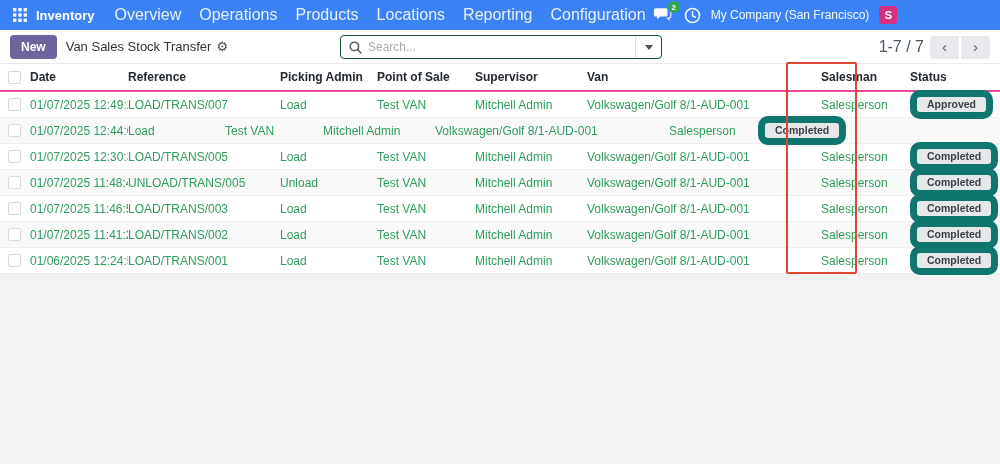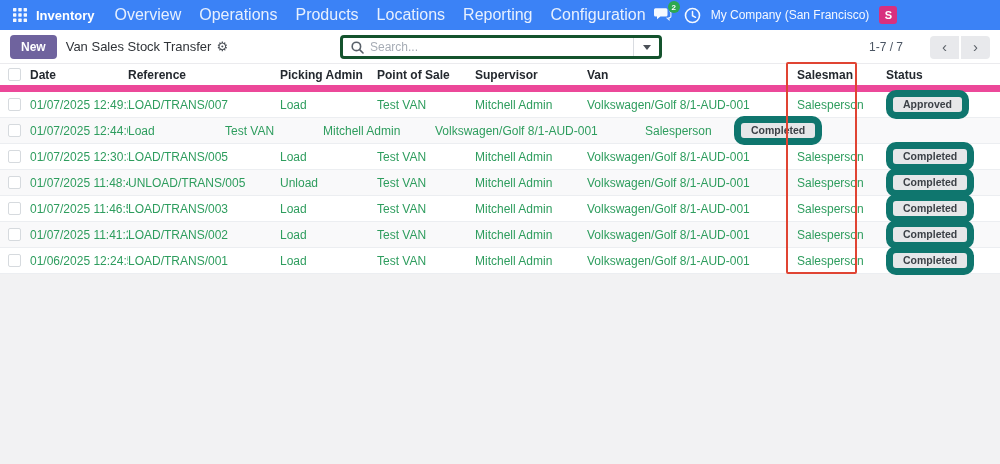--- a/index.html
+++ b/index.html
@@ -27,53 +27,53 @@
     font-size:11px; font-weight:700; display:flex; align-items:center; justify-content:center; cursor:pointer; }
 
   
   .control-panel { position:absolute; top:30px; left:0; width:1000px; height:34px;
     background:#fff; border-bottom:1px solid #ebebee; display:flex; align-items:center; padding:0 10px; }
   .btn-new { background:#6f639e; color:#fff; border:none; border-radius:4px;
     font-family:inherit; font-size:12px; font-weight:600; padding:5px 11px; cursor:pointer; }
   .view-title { font-size:13px; color:#2f3338; margin-left:9px; white-space:nowrap; }
   .gear { font-size:13px; color:#4b5057; margin-left:5px; cursor:pointer; line-height:1; }
   .searchbox { position:absolute; left:340px; top:5px; width:322px; height:24px;
-    border:3px solid #14532d; border-radius:4px; background:#fff; display:flex; align-items:center; }
+    border:1px solid #14532d; border-radius:4px; background:#fff; display:flex; align-items:center; }
   .searchbox svg { margin:0 6px 0 8px; flex:none; }
   .searchbox input { flex:1; border:none; outline:none; font-family:inherit; font-size:12px;
     color:#374151; background:transparent; min-width:0; }
   .searchbox input::placeholder { color:#a7adb6; }
   .search-caret { width:26px; height:100%; border-left:1px solid #d9dce1; display:flex;
     align-items:center; justify-content:center; cursor:pointer; }
   .tri-down { width:0; height:0; border-left:4px solid transparent; border-right:4px solid transparent;
     border-top:5px solid #4b5057; }
   .pager { position:absolute; right:10px; top:0; height:34px; display:flex; align-items:center; gap:2px; }
-  .pager-text { font-size:12px; color:#4b5563; margin-right:25px; }
+  .pager-text { font-size:16px; color:#4b5563; margin-right:4px; }
   .pager-btn { width:29px; height:23px; background:#e8e9ec; border:none; border-radius:4px;
     color:#5b6168; font-size:15px; line-height:1; font-family:inherit; cursor:pointer;
     display:flex; align-items:center; justify-content:center; padding-bottom:2px; }
   .pager-btn:first-of-type { border-top-right-radius:0; border-bottom-right-radius:0; }
   .pager-btn:last-of-type { border-top-left-radius:0; border-bottom-left-radius:0; }
 
   
   .list { position:absolute; top:64px; left:0; width:1000px; background:#fff; }
   .lrow { display:flex; align-items:center; height:26px; border-bottom:1px solid #eceef1; }
-  .lrow.header { height:28px; border-bottom:7px solid #ec4899; }
+  .lrow.header { height:28px; border-bottom:2px solid #ec4899; }
   .lrow.body:nth-child(odd) { background:#f9f9fa; }
   .lrow.body { cursor:pointer; }
   .cell { font-size:12px; color:#2e9d5e; white-space:nowrap; overflow:hidden; }
   .header .cell { color:#24292f; font-weight:700; }
   .col-check  { width:28px; display:flex; align-items:center; justify-content:center; flex:none; }
   .col-date   { width:100px; padding-left:2px; flex:none; }
   .col-ref    { width:152px; flex:none; }
   .col-pick   { width:97px;  flex:none; }
   .col-pos    { width:98px;  flex:none; }
   .col-sup    { width:112px; flex:none; }
   .col-van    { width:200px; flex:none; }
-  .col-sales  { width:83px;  padding-left:10px; flex:none; }
+  .col-sales  { width:83px;  padding-left:10px; flex:none;margin-left:24px; }
   .col-status { flex:1; padding-left:16px; }
   .cbox { width:13px; height:13px; border:1px solid #d6dade; border-radius:2px; background:#fff; cursor:pointer; }
   .status-badge { display:inline-block; background:#e6e7e9; border:7px solid #0f766e;
     color:#3c4147; font-size:10.5px; font-weight:700; border-radius:10px; padding:1px 10px 2px; }
 
   
   .highlight-box { position:absolute; left:786px; top:62px; width:71px; height:212px;
     border:2px solid #e04433; border-radius:2px; pointer-events:none; z-index:6; }
 </style>
 </head>

